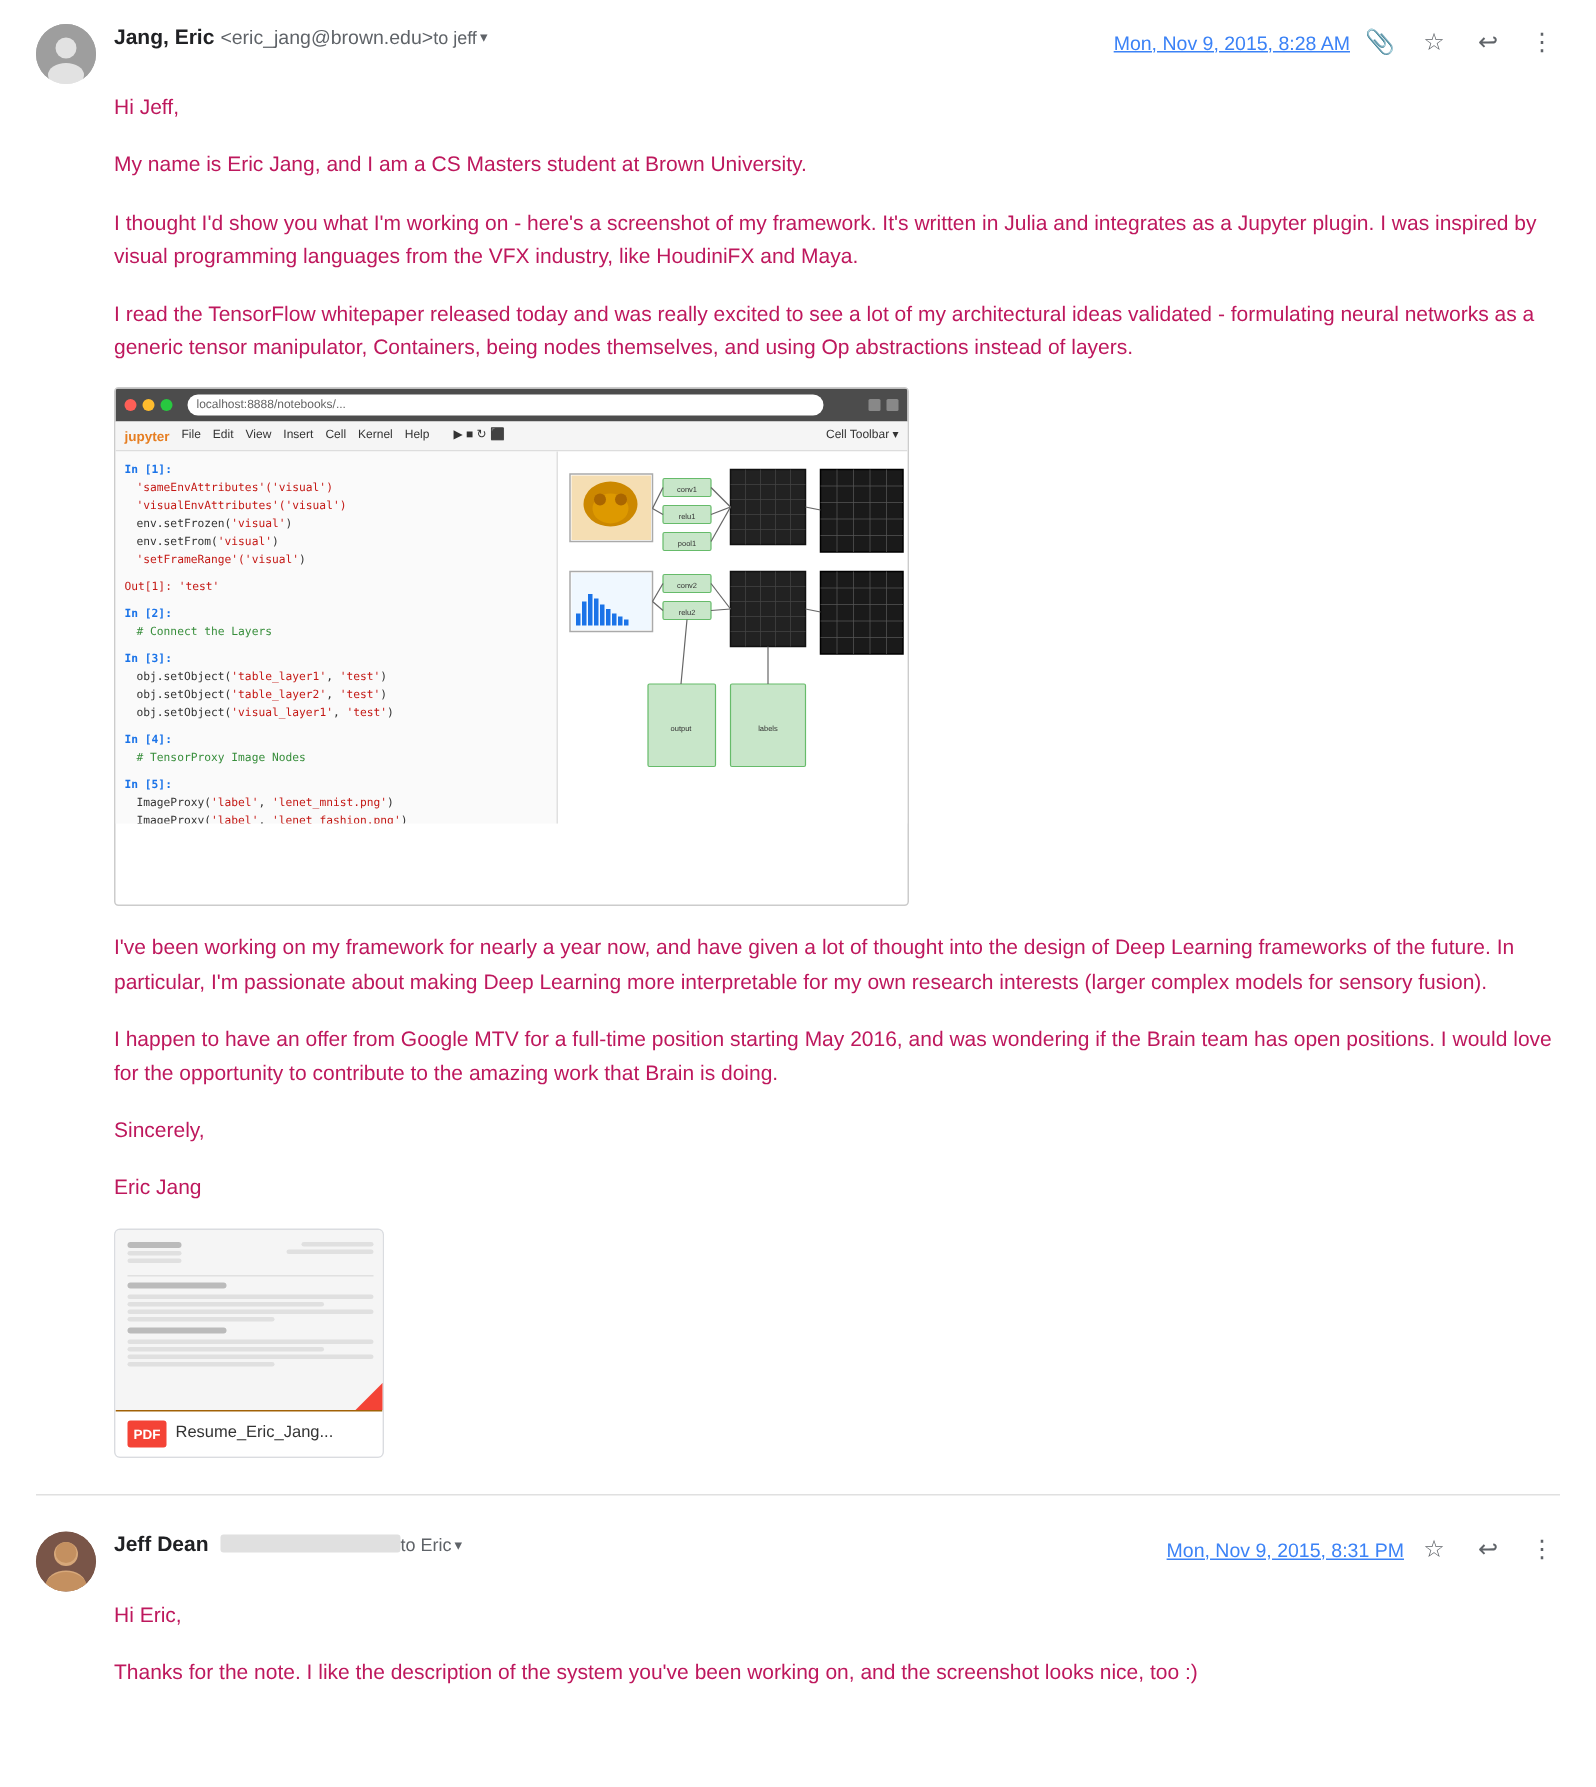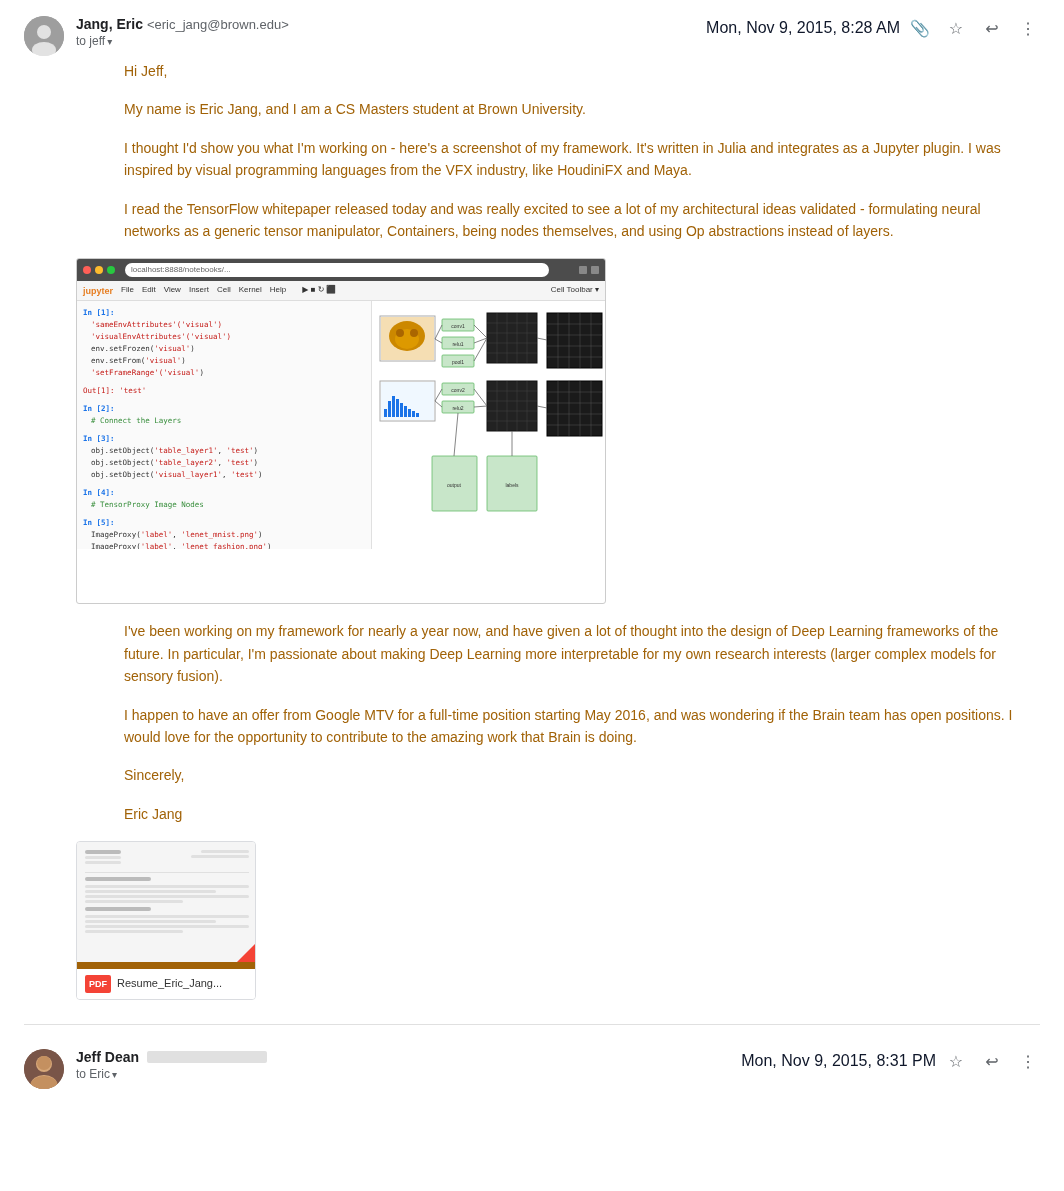--- a/index.html
+++ b/index.html
@@ -41,21 +41,21 @@
       font-size: 16px;
       font-weight: bold;
       flex-shrink: 0;
     }
     .avatar.jeff {
       background: #795548;
       overflow: hidden;
     }
     .sender-details {
       display: flex;
-      flex-direction: column;
+      flex-direction: row;
     }
     .sender-name-line {
       display: flex;
       align-items: center;
       gap: 4px;
     }
     .sender-name {
       font-weight: bold;
       font-size: 14px;
       color: #202124;
@@ -94,33 +94,33 @@
       cursor: pointer;
       color: #5f6368;
       font-size: 16px;
       display: flex;
       align-items: center;
       justify-content: center;
       width: 24px;
       height: 24px;
     }
     .date-time {
-      color: #0f172a;
-      font-size: 16px;
+      color: #3b82f6;
+      font-size: 13px;
       white-space: nowrap;
+      text-decoration: underline;
     }
     .email-body {
       margin-left: 52px;
       line-height: 1.6;
     }
     .email-body p {
       margin-bottom: 16px;
-      color: #a16207;
+      color: #be185d;
       font-size: 14px;
-      margin-left: 48px;
     }
     .email-body p:last-child {
       margin-bottom: 0;
     }
     .attachment-container {
       margin: 16px 0;
     }
     .attachment-thumb {
       display: inline-flex;
       flex-direction: column;
@@ -148,21 +148,21 @@
     .preview-line.short { width: 60%; }
     .preview-line.medium { width: 80%; }
     .preview-line.full { width: 100%; }
     .preview-line.dark { background: #bbb; }
     .attachment-label {
       display: flex;
       align-items: center;
       gap: 6px;
       padding: 6px 8px;
       background: white;
-      border-top: 7px solid #a16207;
+      border-top: 1px solid #a16207;
       font-size: 11px;
       color: #333;
     }
     .pdf-icon {
       background: #f44336;
       color: white;
       font-size: 9px;
       font-weight: bold;
       padding: 2px 4px;
       border-radius: 2px;
@@ -544,15 +544,19 @@
       <div class="header-right">
         <span class="date-time">Mon, Nov 9, 2015, 8:31 PM</span>
         <div class="header-icons">
           <span class="icon-btn">☆</span>
           <span class="icon-btn">↩</span>
           <span class="icon-btn">⋮</span>
         </div>
       </div>
     </div>
 
+    <div class="email-body">
+      <p>Hi Eric,</p>
+      <p>Thanks for the note.  I like the description of the system you've been working on, and the screenshot looks nice, too :)</p>
+    </div>
   </div>
 
 </div>
 
 </body></html>

